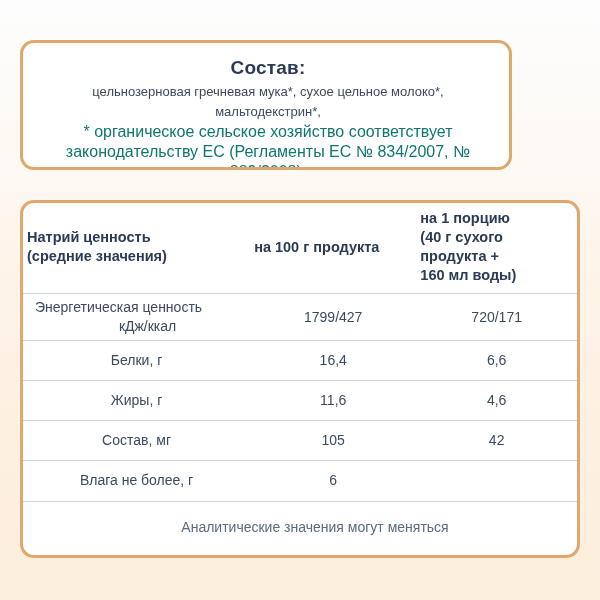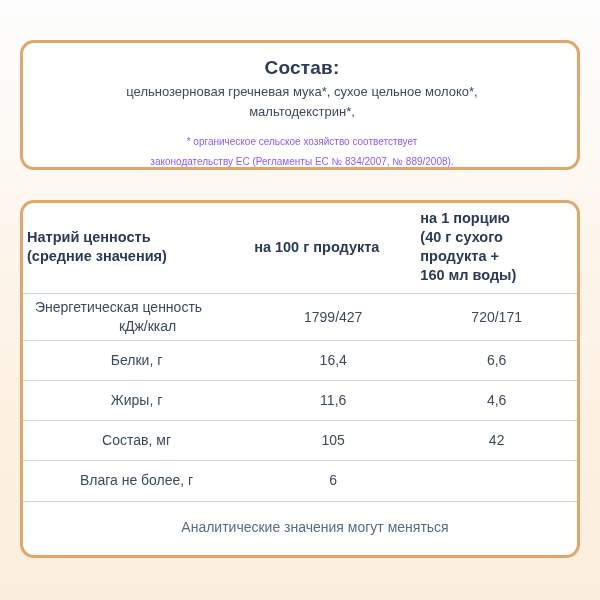--- a/index.html
+++ b/index.html
@@ -34,21 +34,21 @@
     border: 3px solid #dfa76c;
     border-radius: 14px;
     background: #ffffff;
     overflow: hidden;
   }
 
   
   #composition-card {
     left: 20px;
     top: 40px;
-    width: 560px;
+    width: 492px;
     height: 130px;
     padding: 8px 14px 0 18px;
     text-align: center;
   }
 
   .comp-title {
     font-size: 19px;
     font-weight: bold;
     color: #2b3b55;
     letter-spacing: 0.2px;
@@ -57,24 +57,24 @@
   }
 
   .comp-ingredients {
     font-size: 13px;
     color: #3c4a5e;
     line-height: 20px;
     margin: 0;
   }
 
   .comp-note {
-    font-size: 10px;
-    color: #8b5cf6;
+    font-size: 16px;
+    color: #0f766e;
     line-height: 20px;
-    margin: 10px 0 0 0;
+    margin: 0 0 0 0;
   }
 
   .comp-line { display: block; }
 
   
   #nutrition-card {
     left: 20px;
     top: 200px;
     width: 560px;
     height: 358px;

